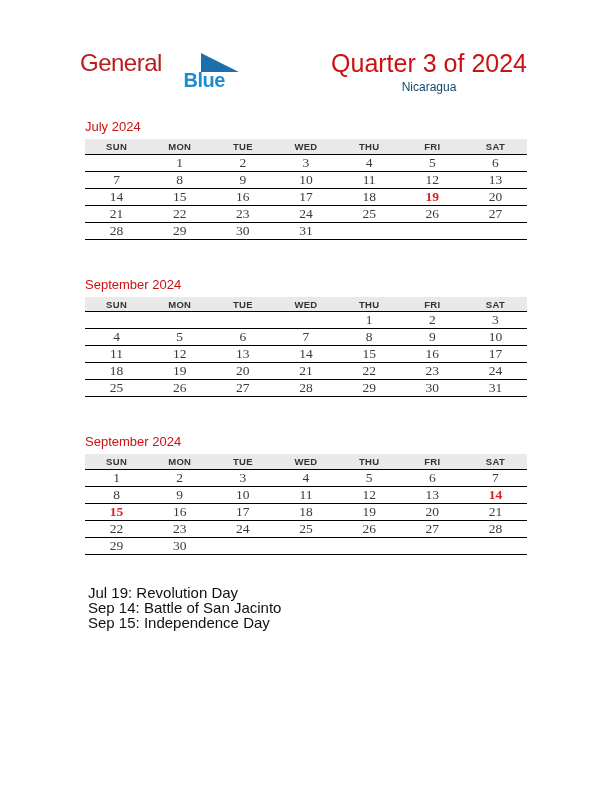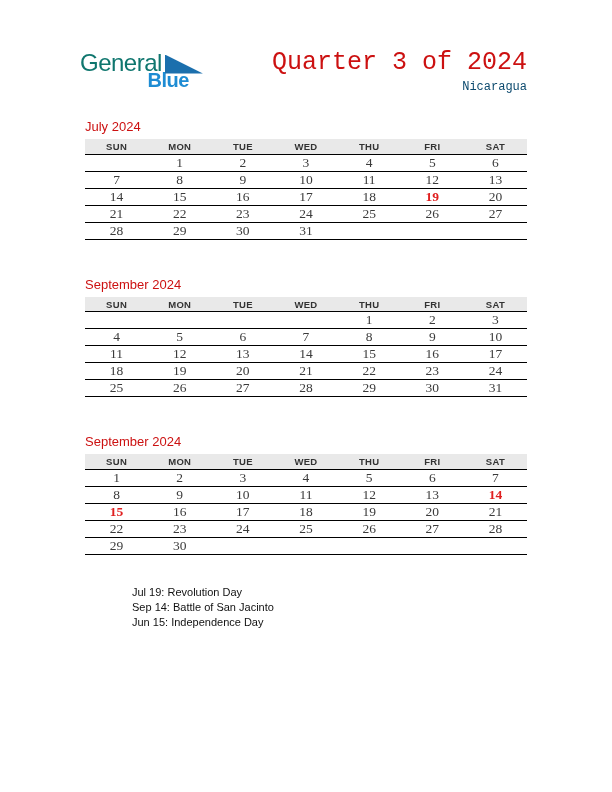--- a/index.html
+++ b/index.html
@@ -13,44 +13,44 @@
   *{margin:0;padding:0;box-sizing:border-box;}
   html,body{background:#ffffff;}
   .page{
     width:612px;height:792px;background:#fff;position:relative;overflow:hidden;
     font-family:"Liberation Sans", sans-serif;
   }
   .content{position:absolute;left:85px;top:50px;width:442px;}
   
   .header{display:flex;justify-content:space-between;align-items:flex-start;}
   .logo{margin-left:-5px;cursor:default;}
-  .logo-line1{display:flex;align-items:center;font-size:24px;letter-spacing:-0.5px;color:#0f766e;line-height:1.05;}
+  .logo-line1{display:flex;align-items:flex-start;font-size:24px;letter-spacing:-0.5px;color:#b91c1c;line-height:1.05;gap:36px;}
   .logo-triangle{display:inline-block;width:38px;height:19px;margin-left:3px;margin-top:3px;
     background:var(--triangle);clip-path:polygon(0 0,100% 100%,0 100%);}
   .logo-line2{font-size:20px;letter-spacing:-0.5px;color:var(--logo-blue);text-align:right;padding-right:14px;margin-top:-5px;line-height:1.0;font-weight:bold;}
-  .title-block{text-align:right;font-family:Liberation Mono, monospace;}
+  .title-block{text-align:center;}
   .title{font-size:25px;color:var(--red);line-height:1.05;}
   .subtitle{font-size:12px;color:#0c4a6e;margin-top:4px;}
   
   .month{margin-top:37px;}
   .month:first-of-type{margin-top:25px;}
   .month-title{font-size:13px;font-weight:normal;color:var(--red);margin-bottom:5px;}
   table.cal{width:100%;border-collapse:collapse;table-layout:fixed;}
   table.cal th{
     background:var(--header-bg);height:15px;font-size:9.5px;font-weight:bold;color:#333;
     text-align:center;letter-spacing:0.3px;border-bottom:1.5px solid #000;
   }
   table.cal td{
     height:16px;border-bottom:1.5px solid #000;text-align:center;vertical-align:middle;
     font-family:"Liberation Serif", serif;font-size:13.5px;color:var(--ink);
   }
   table.cal td.holiday{color:var(--holiday);font-weight:bold;}
   
   .legend{margin-top:30px;padding-left:3px;}
-  .legend-item{font-size:11px;color:#111;line-height:15px;margin-left:44px;}
+  .legend-item{font-size:15px;color:#111;line-height:15px;}
 </style>
 </head>
 <body>
 
 <div class="page">
   <div class="content">
 
     <div class="header">
       <div class="logo">
         <div class="logo-line1">
@@ -253,17 +253,17 @@
                 <td></td>
               </tr>
             </tbody>
           </table>
         </div>
       </div>
 
     <div class="legend" id="legend">
         <div class="legend-item">Jul 19: Revolution Day</div>
         <div class="legend-item">Sep 14: Battle of San Jacinto</div>
-        <div class="legend-item">Jun 15: Independence Day</div>
+        <div class="legend-item">Sep 15: Independence Day</div>
       </div>
 
   </div>
 </div>
 
 </body></html>

